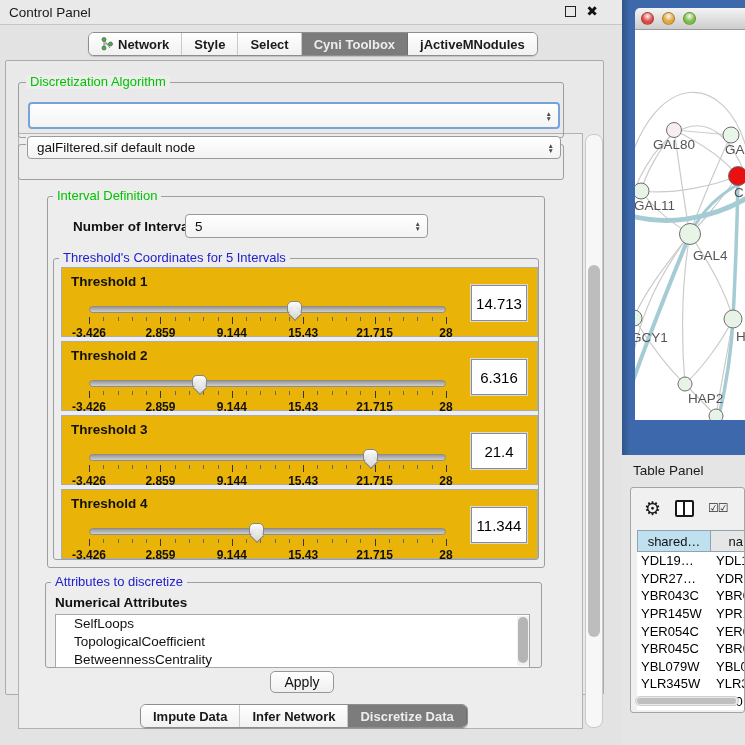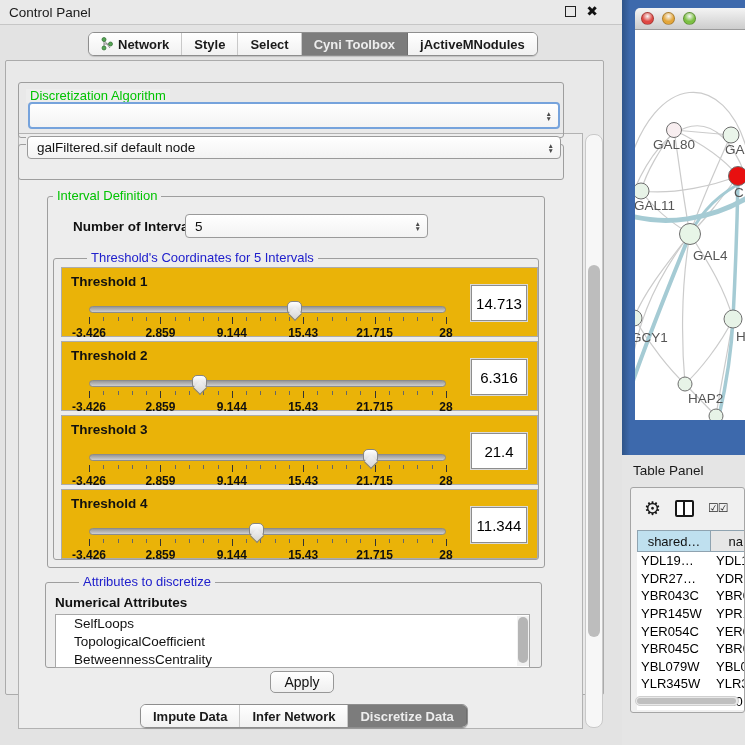--- a/index.html
+++ b/index.html
@@ -30,21 +30,21 @@
                 background:#EDEDED; border:1px solid #B2B2B2; }
   .v-scroll { position:absolute; left:579px; top:73px; width:18px; height:594px;
               background:#F7F7F7; border:1px solid #C9C9C9; border-radius:8px; }
   .v-scroll .thumb-bar { position:absolute; left:2px; top:130px; width:12px; height:372px;
               background:#BDBDBD; border-radius:7px; }
 
   
   .group { position:absolute; border:1px solid #9E9E9E; border-radius:3px; }
   .group-title { position:absolute; font-size:13px; line-height:14px; background:#EDEDED; padding:0 4px; white-space:nowrap; }
   .t-green { color:#00C300; }
-  .t-blue  { color:#2020CC;margin-left:28px; }
+  .t-blue  { color:#2020CC; }
   .t-dark  { color:#1A1A1A; }
 
   .combo { position:absolute; background:linear-gradient(#FFFFFF,#F3F3F3); border:1px solid #9A9A9A;
            border-radius:4px; display:flex; align-items:center; font-size:13.5px; color:#111;
            padding-left:9px; cursor:default; }
   .combo.focused { border:2px solid #76A3DC; }
   .stepper { margin-left:auto; margin-right:6px; display:flex; flex-direction:column; align-items:center;
              line-height:5px; color:#4A4A4A; font-size:6.5px; }
 
   
@@ -161,21 +161,21 @@
     </div>
 
   <div class="main-panel">
     <div class="inner-area"></div>
     <div class="v-scroll">
       <div class="thumb-bar" style="top:130px;"></div>
     </div>
   </div>
 
   <div class="group" style="left:18px; top:82px; width:546px; height:56px;"></div>
-  <div class="group-title t-green" style="left:26px; top:89px;">Discretization Algorithm</div>
+  <div class="group-title t-green" style="left:26px; top:75px;">Discretization Algorithm</div>
   <div class="combo focused" style="left:28px; top:102px; width:532px; height:27px;">
     <span class="stepper">
         <span>▲</span>
         <span>▼</span>
       </span>
   </div>
 
 
   <div class="group" style="left:18px; top:144px; width:546px; height:36px;"></div>
   <div class="group-title t-dark" style="left:26px; top:137px;">Table Data</div>

